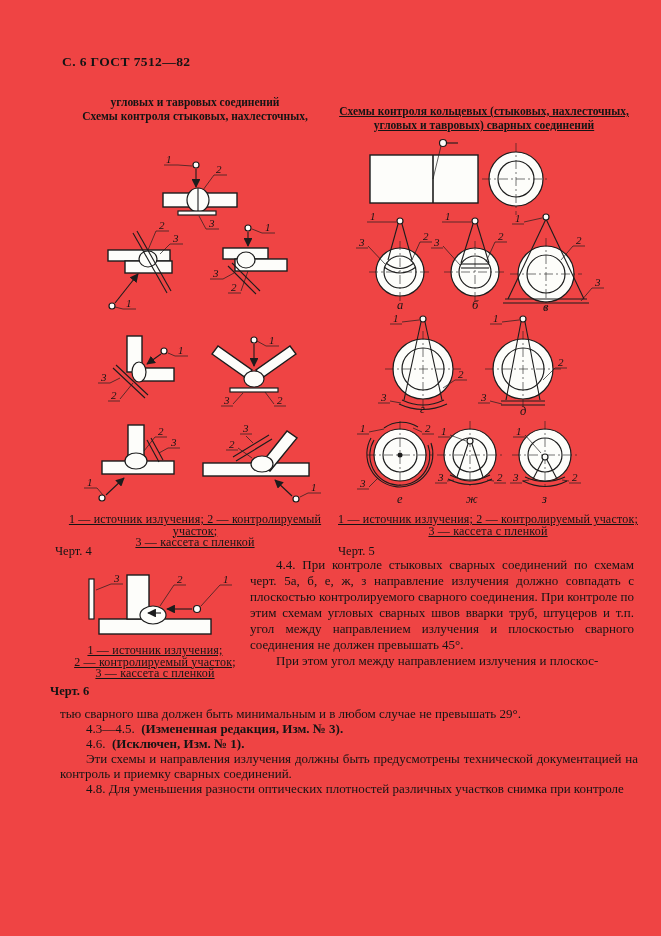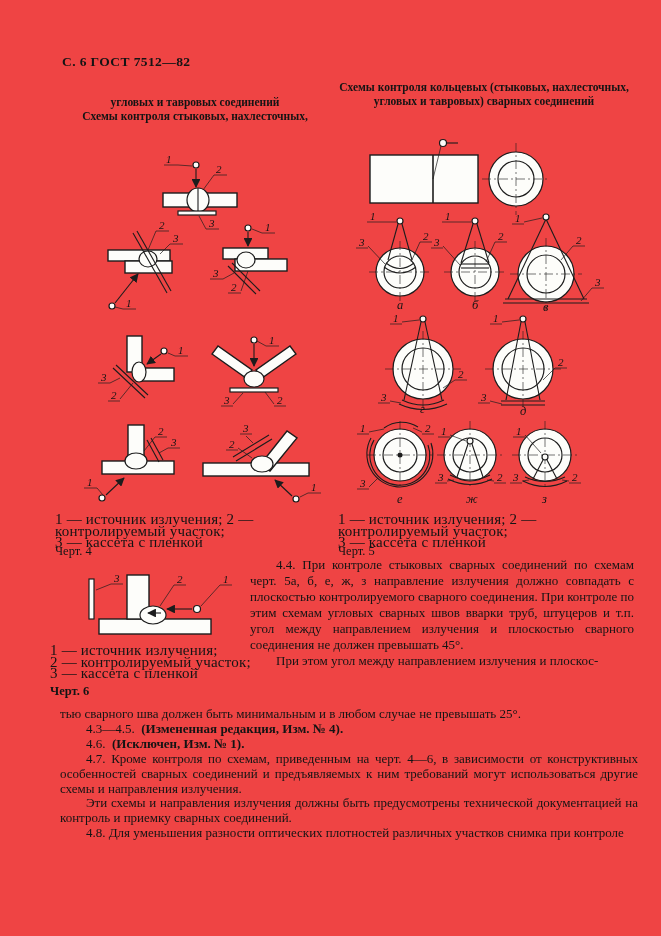--- a/index.html
+++ b/index.html
@@ -2,22 +2,22 @@
 <html><head>
 <meta charset="utf-8">
 <style>
   html,body { margin:0; padding:0; background:#888; }
   .page { position:relative; width:661px; height:936px; background:#ef4444; color:#141414;
           font-family:"Liberation Serif","DejaVu Serif",serif; overflow:hidden; }
   .abs { position:absolute; }
   .hdr { left:62px; top:54px; font-size:13.5px; font-weight:bold; letter-spacing:.4px; }
   .figtitle { font-size:11.5px; font-weight:bold; text-align:center; line-height:14px; }
   .ft4 { left:55px; top:95px; width:280px; }
-  .ft5 { left:328px; top:80px; width:312px; }
-  .legend { font-size:15px; text-align:left; line-height:11.5px; letter-spacing:.2px; }
+  .ft5 { left:328px; top:104px; width:312px;text-decoration:underline; }
+  .legend { font-size:12px; text-align:center; line-height:11.5px; letter-spacing:.2px;text-decoration:underline; }
   .lg4 { left:55px; top:514px; width:280px; }
   .lg5 { left:338px; top:514px; width:300px; }
   .lg6 { left:50px; top:645px; width:210px; }
   .caption { font-size:12.5px; }
   .cp4 { left:55px; top:544px; width:280px; }
   .cp5 { left:338px; top:544px; width:300px; }
   .cp6 { left:50px; top:684px; width:210px;font-weight:bold; }
   .coltext { left:250px; top:557px; width:384px; font-size:13px; line-height:16px; text-align:justify; }
   .coltext p { margin:0; text-indent:26px; }
   .hangline { text-indent:26px; white-space:nowrap; overflow:hidden; }
@@ -433,27 +433,26 @@
     <div>3 — кассета с пленкой</div>
   </div>
   <div class="abs caption cp6">Черт. 6</div>
 
   <div class="abs coltext">
     <p>4.4. При контроле стыковых сварных соединений по схемам черт. 5а, б, е, ж, з направление излучения должно совпадать с плоскостью контролируемого сварного соединения. При контроле по этим схемам угловых сварных швов вварки труб, штуцеров и т.п. угол между направлением излучения и плоскостью сварного соединения не должен превышать 45°.</p>
     <div class="hangline">При этом угол между направлением излучения и плоскос-</div>
   </div>
 
   <div class="abs lowertext">
-    <div>тью сварного шва должен быть минимальным и в любом случае не превышать 25°.</div>
+    <div>тью сварного шва должен быть минимальным и в любом случае не превышать 29°.</div>
     <div class="ind">
       <span>4.3—4.5.</span>&nbsp;
-      <span class="b">(Измененная редакция, Изм. № 4).</span>
+      <span class="b">(Измененная редакция, Изм. № 3).</span>
     </div>
     <div class="ind">
       <span>4.6.</span>&nbsp;
       <span class="b">(Исключен, Изм. № 1).</span>
     </div>
-    <div class="ind just">4.7. Кроме контроля по схемам, приведенным на черт. 4—6, в зависимости от конструктивных особенностей сварных соединений и предъявляемых к ним требований могут использоваться другие схемы и направления излучения.</div>
     <div class="ind just">Эти схемы и направления излучения должны быть предусмотрены технической документацией на контроль и приемку сварных соединений.</div>
     <div class="ind">4.8. Для уменьшения разности оптических плотностей различных участков снимка при контроле</div>
   </div>
 
 </div>
 
 </body></html>

